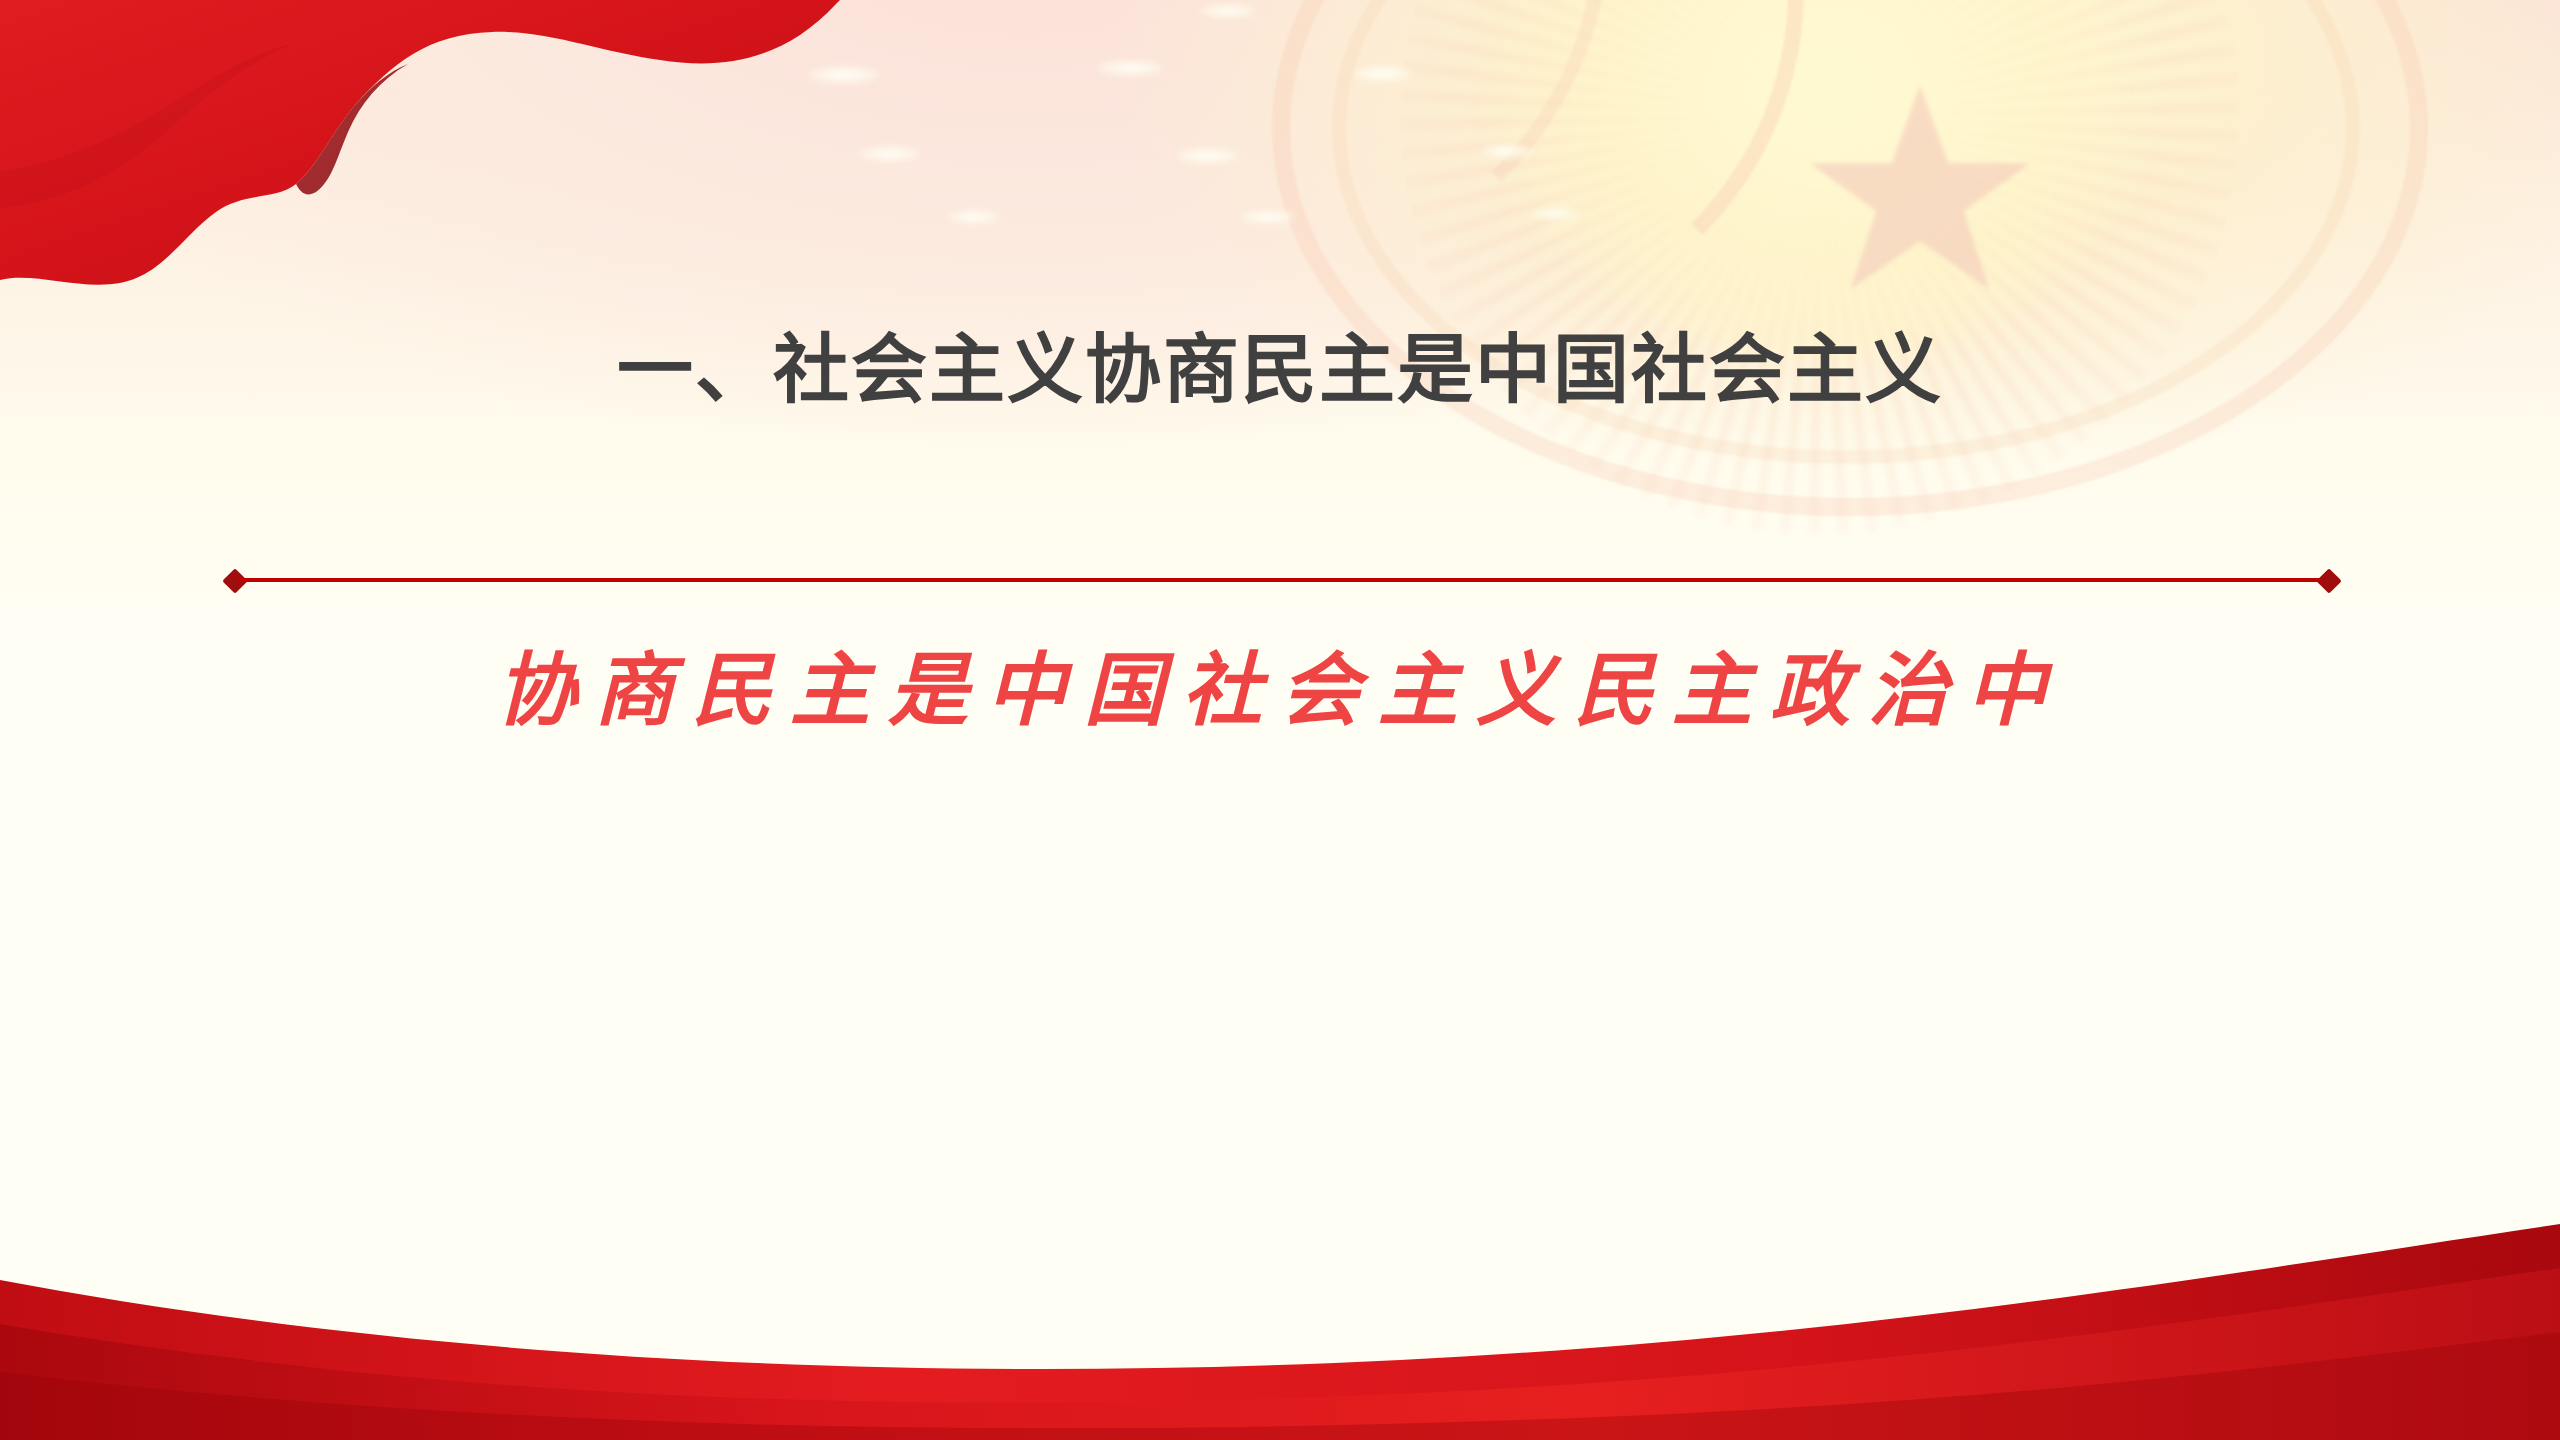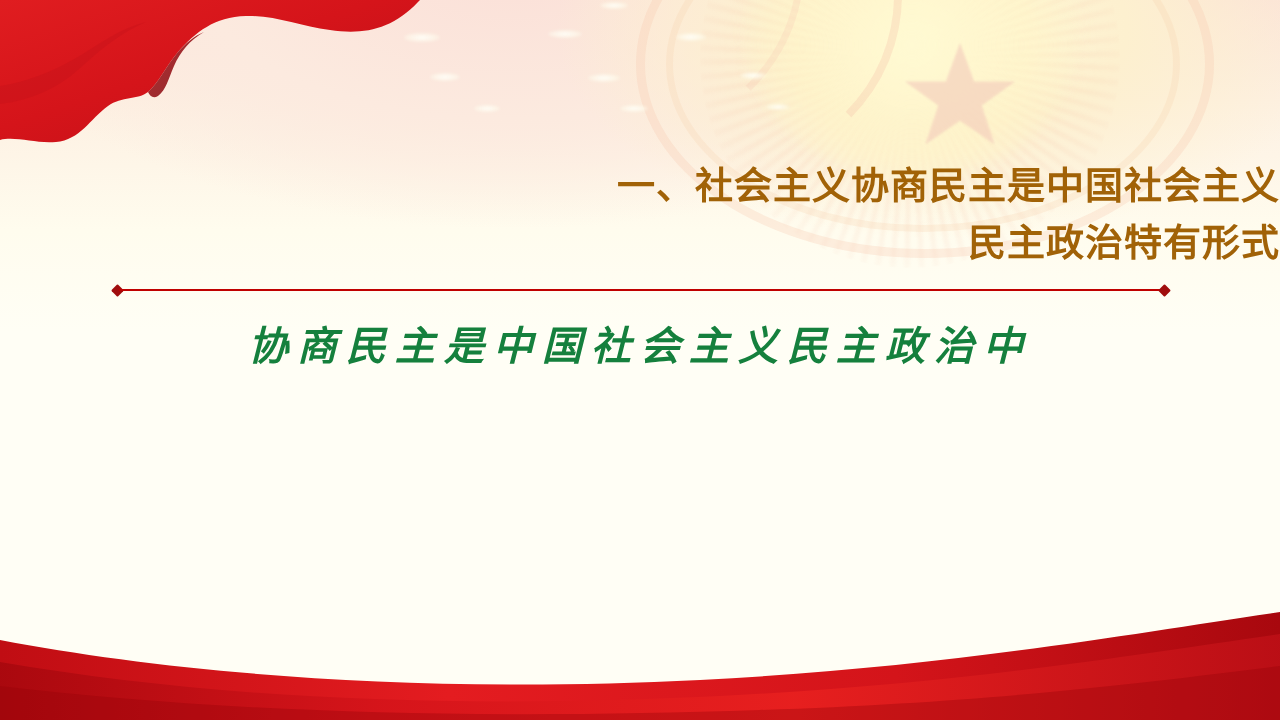--- a/index.html
+++ b/index.html
@@ -117,28 +117,27 @@
   
   .content { position: absolute; inset: 0; }
 
   .title-block {
     position: absolute;
     left: 0; right: 0;
     top: 158px;
     text-align: center;
   }
   .title-line {
-    color: #a16207;
+    color: #404040;
     font-weight: 700;
     font-size: 38px;
     line-height: 57px;
     letter-spacing: 1px;
     font-family: "Liberation Sans", "DejaVu Sans", sans-serif;
     white-space: nowrap;
-    text-align: right;
   }
 
   .divider {
     position: absolute;
     left: 113px;
     top: 284px;
     width: 1056px;
     height: 12px;
   }
   .divider .rule {
@@ -158,25 +157,25 @@
   .divider .diamond.left { left: 0; }
   .divider .diamond.right { right: 0; }
 
   .body-block {
     position: absolute;
     left: 0; right: 0;
     top: 312px;
     text-align: center;
   }
   .body-line {
-    color: #15803d;
+    color: #ef4444;
     font-size: 40px;
     line-height: 68px;
     letter-spacing: 9px;
-    font-family: Liberation Sans, sans-serif;
+    font-family: Liberation Serif, serif;
     font-style: italic;
     font-weight: 700;
     white-space: nowrap;
   }
 </style>
 </head>
 <body>
 
 <div class="slide">
 
@@ -226,21 +225,20 @@
                C190,40 180,52 174,66 C168,80 166,90 158,96 C153,99 150,96 148,92 Z" fill="url(#flagFold)" opacity=".85"></path>
       <path d="M0,86 C26,82 52,72 76,58 C100,44 120,28 146,22 C118,34 98,52 78,70
                C58,88 32,100 0,104 Z" fill="#c2121a" opacity=".35"></path>
     </svg>
   </div>
 
   <div class="content">
 
     <div class="title-block">
       <div class="title-line">一、社会主义协商民主是中国社会主义</div>
-      <div class="title-line">民主政治特有形式</div>
     </div>
 
     <div class="divider">
       <span class="diamond left"></span>
       <span class="rule"></span>
       <span class="diamond right"></span>
     </div>
 
     <div class="body-block">
       <div class="body-line">协商民主是中国社会主义民主政治中</div>

